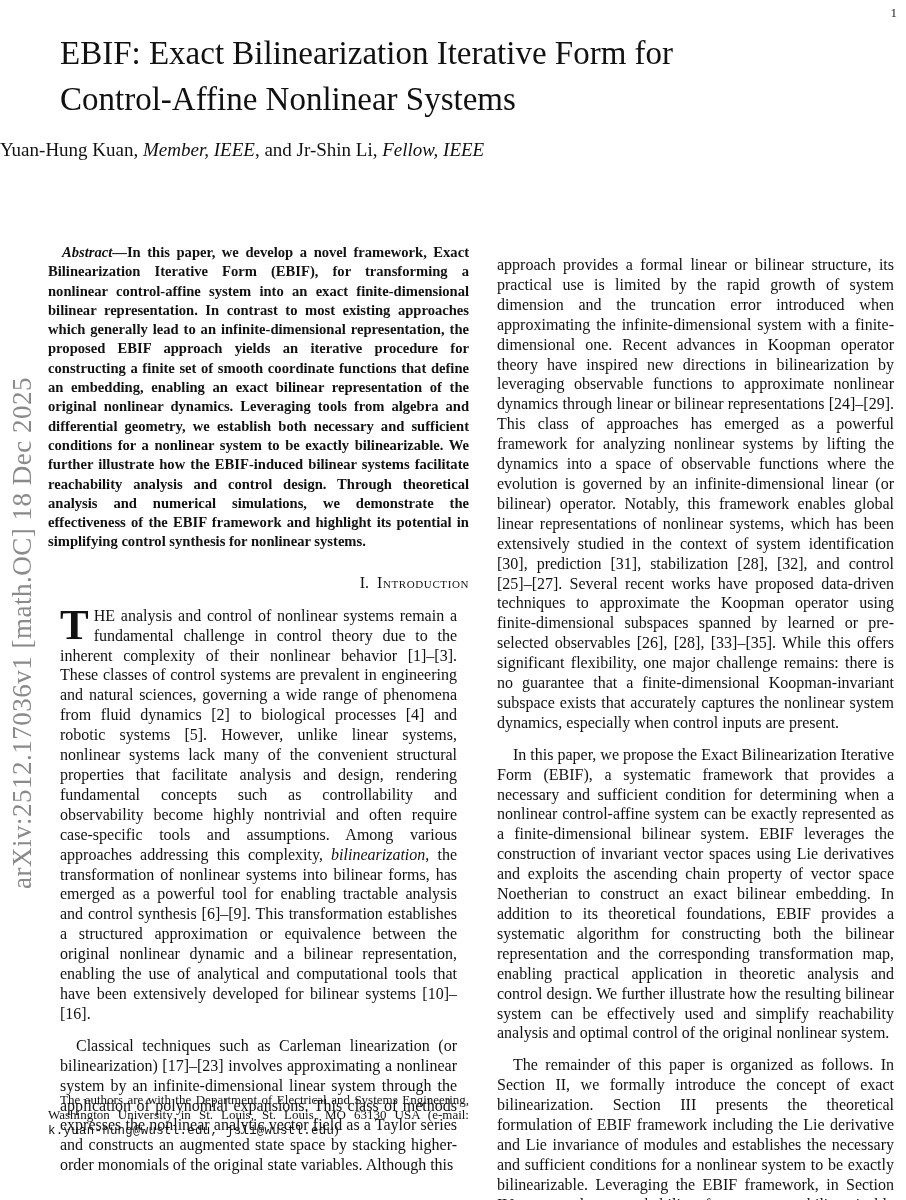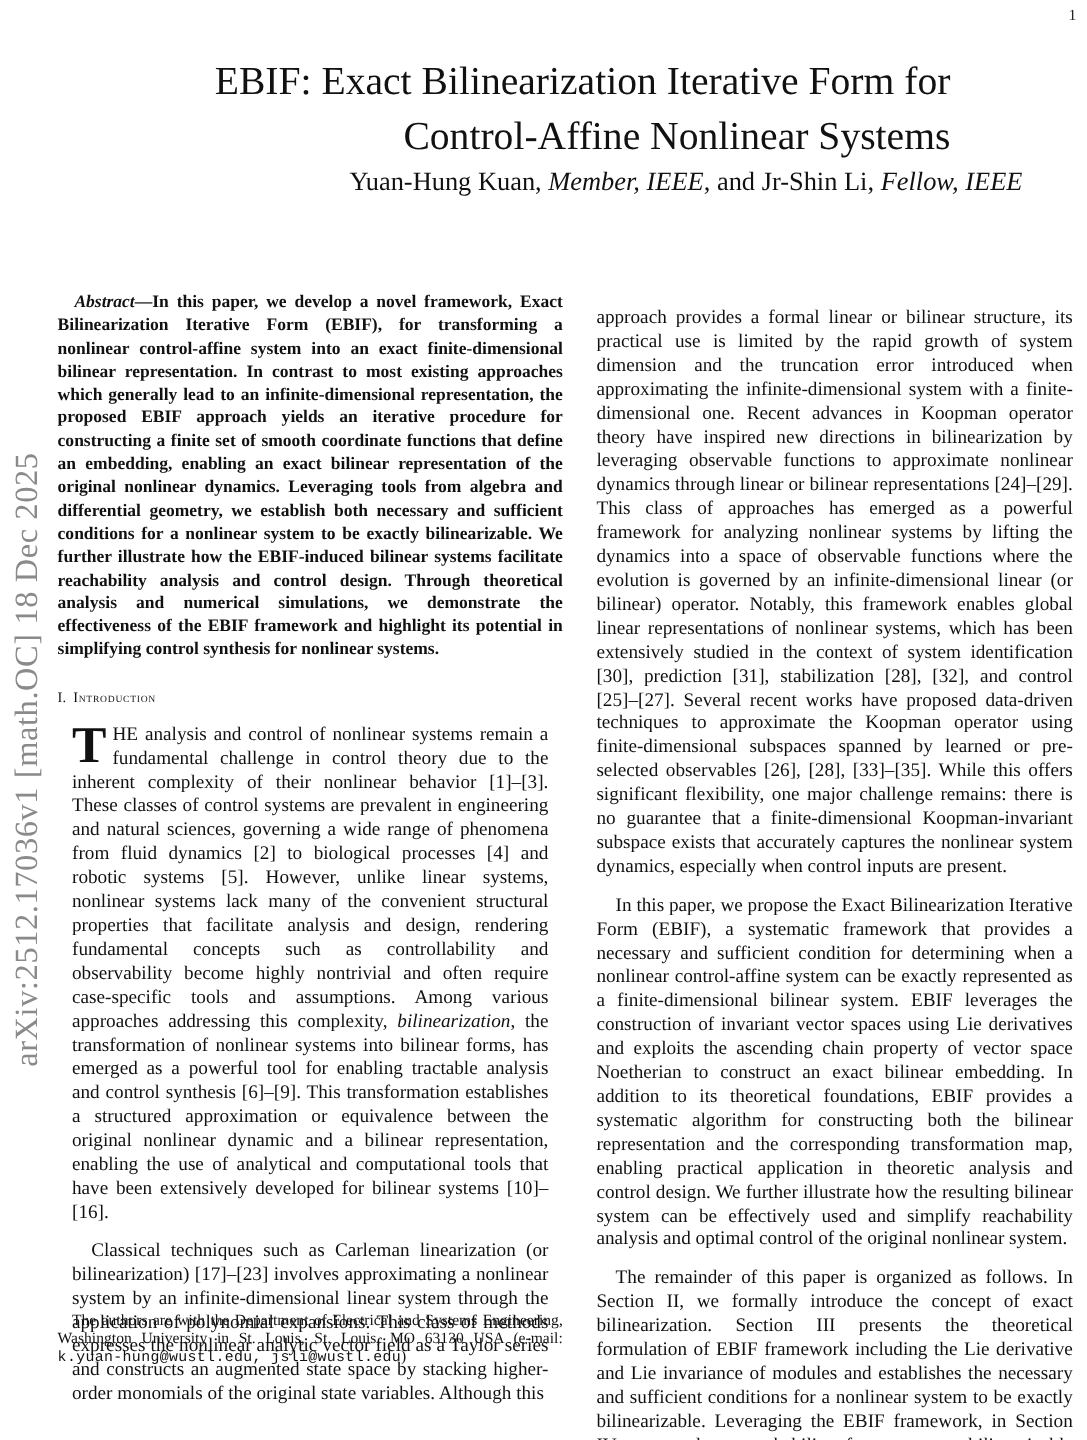--- a/index.html
+++ b/index.html
@@ -25,28 +25,28 @@
     width: 720px; height: 34px;
     transform: rotate(-90deg);
     text-align: center;
     font-size: 27px;
     color: #8a8a8a;
     letter-spacing: 0.5px;
     white-space: nowrap;
   }
 
   
-  .header { position: absolute; top: 46px; left: 0; width: 852px; text-align: right; }
+  .header { position: absolute; top: 31px; left: 0; width: 852px; text-align: left; }
   .title {
     font-size: 33px;
     line-height: 1.38;
     font-weight: normal;
     margin: 0 60px;
   }
-  .authors { margin-top: 1px; font-size: 22px; }
+  .authors { margin-top: 17px; font-size: 19px; }
 
   
   .columns {
     position: absolute; top: 243px; left: 48px;
     width: 858px;
     display: flex; gap: 16px;
   }
   .col { width: 421px; text-align: justify; hyphens: auto; }
 
   .abstract {
@@ -60,22 +60,22 @@
   .index-terms {
     font-weight: bold;
     font-size: 14.6px;
     line-height: 19.3px;
     margin: 12px 0 0 0;
     text-indent: 14px;
   }
   .index-terms .lead { font-style: italic; }
 
   .section-heading {
-    text-align: left;
-    font-size: 12px;
+    text-align: right;
+    font-size: 16px;
     margin: 22px 0 14px 0;
   }
   .smallcaps { font-variant: small-caps; letter-spacing: 0.6px; }
 
   .para {
     font-size: 16px;
     line-height: 19.9px;
     margin: 12px;
     text-indent: 16px;
   }

